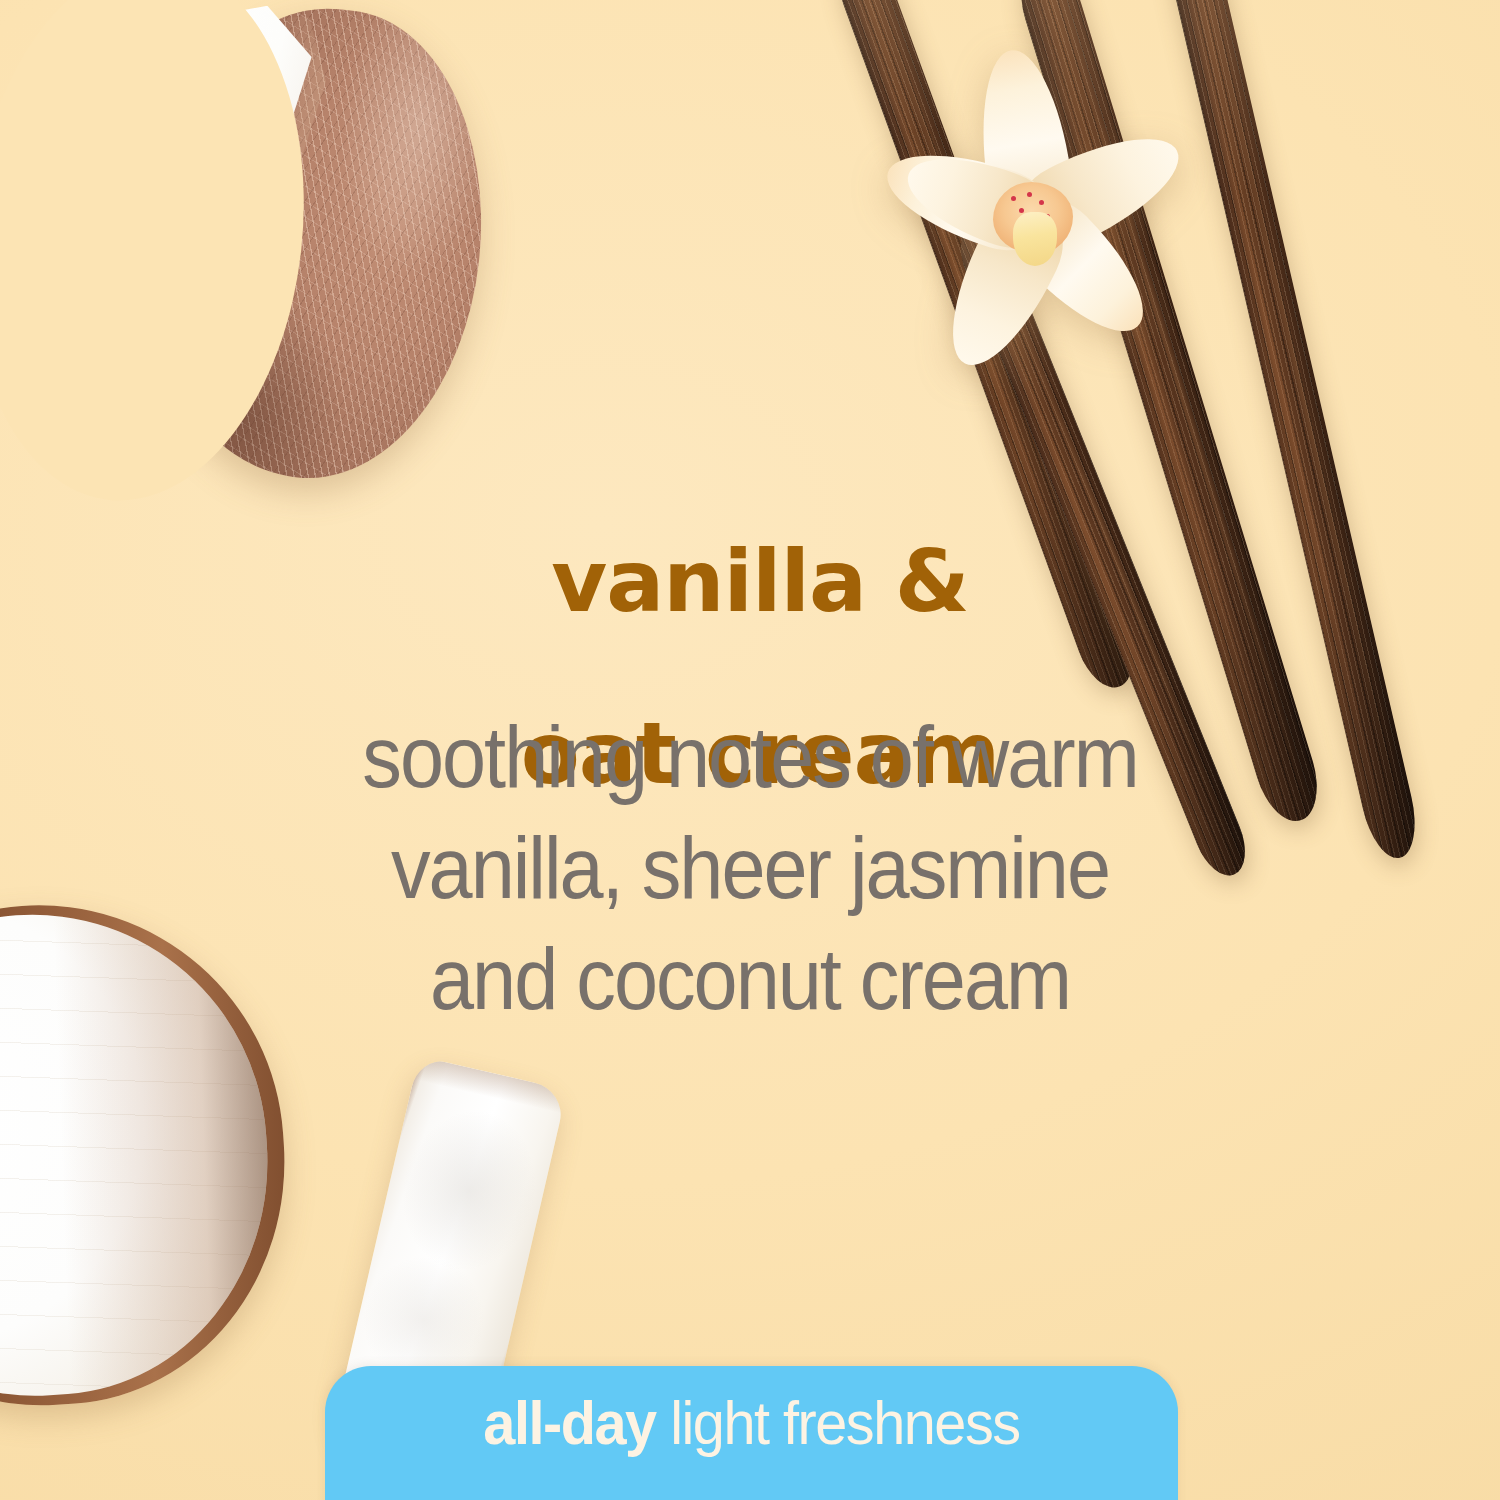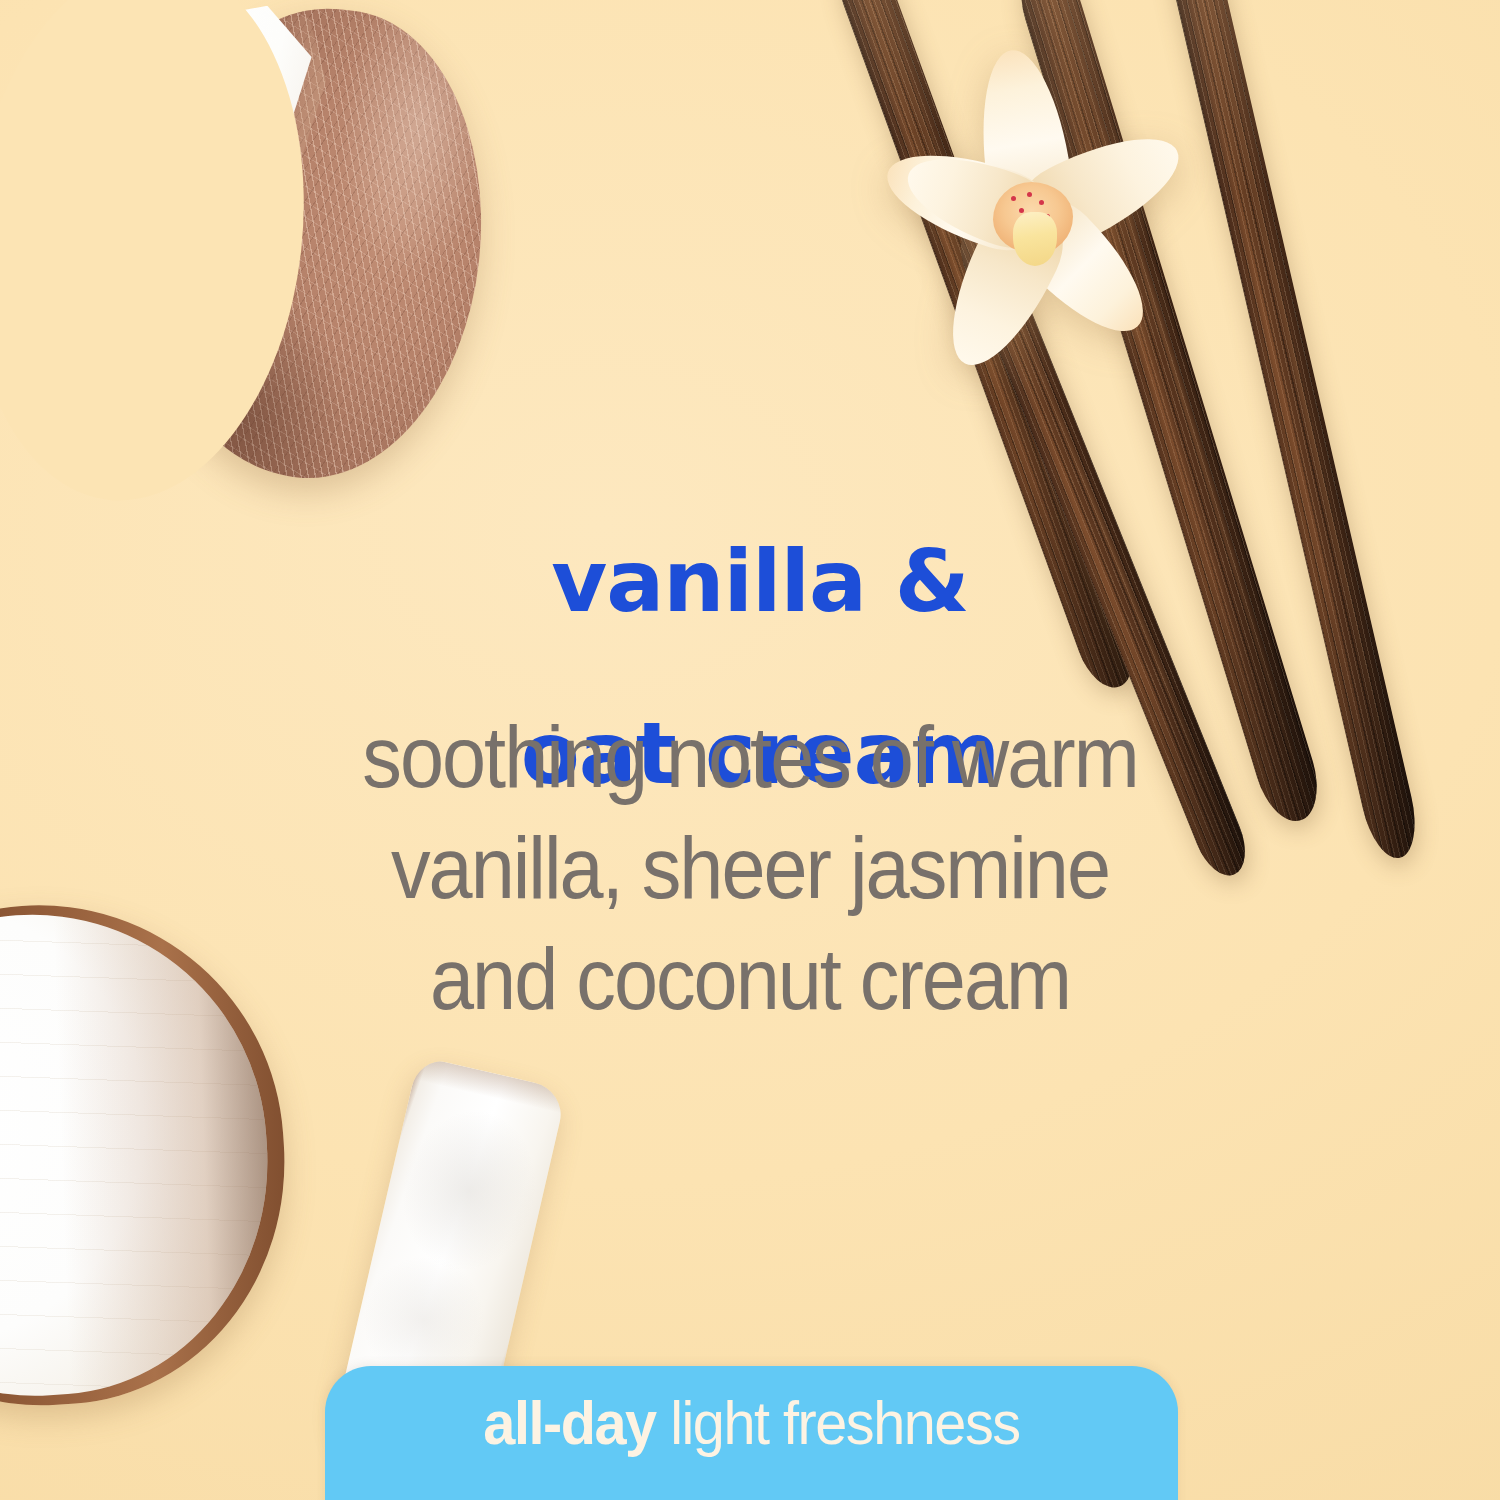--- a/index.html
+++ b/index.html
@@ -266,21 +266,21 @@
       radial-gradient(ellipse 55% 22% at 42% 64%, rgba(222,218,212,0.40), rgba(0,0,0,0) 72%);
   }
 
   
   .headline {
     position: absolute;
     left: 0;
     top: 452px;
     width: 1500px;
     text-align: center;
-    color: #1d4ed8;
+    color: #a16207;
     font-family: "DejaVu Sans", sans-serif;
     font-weight: 700;
     font-size: 86px;
     line-height: 1.00;
     letter-spacing: -1px;
     white-space: pre-line;
   }
   .headline .hl-line {
     display: block;
     padding-left: 20px;

